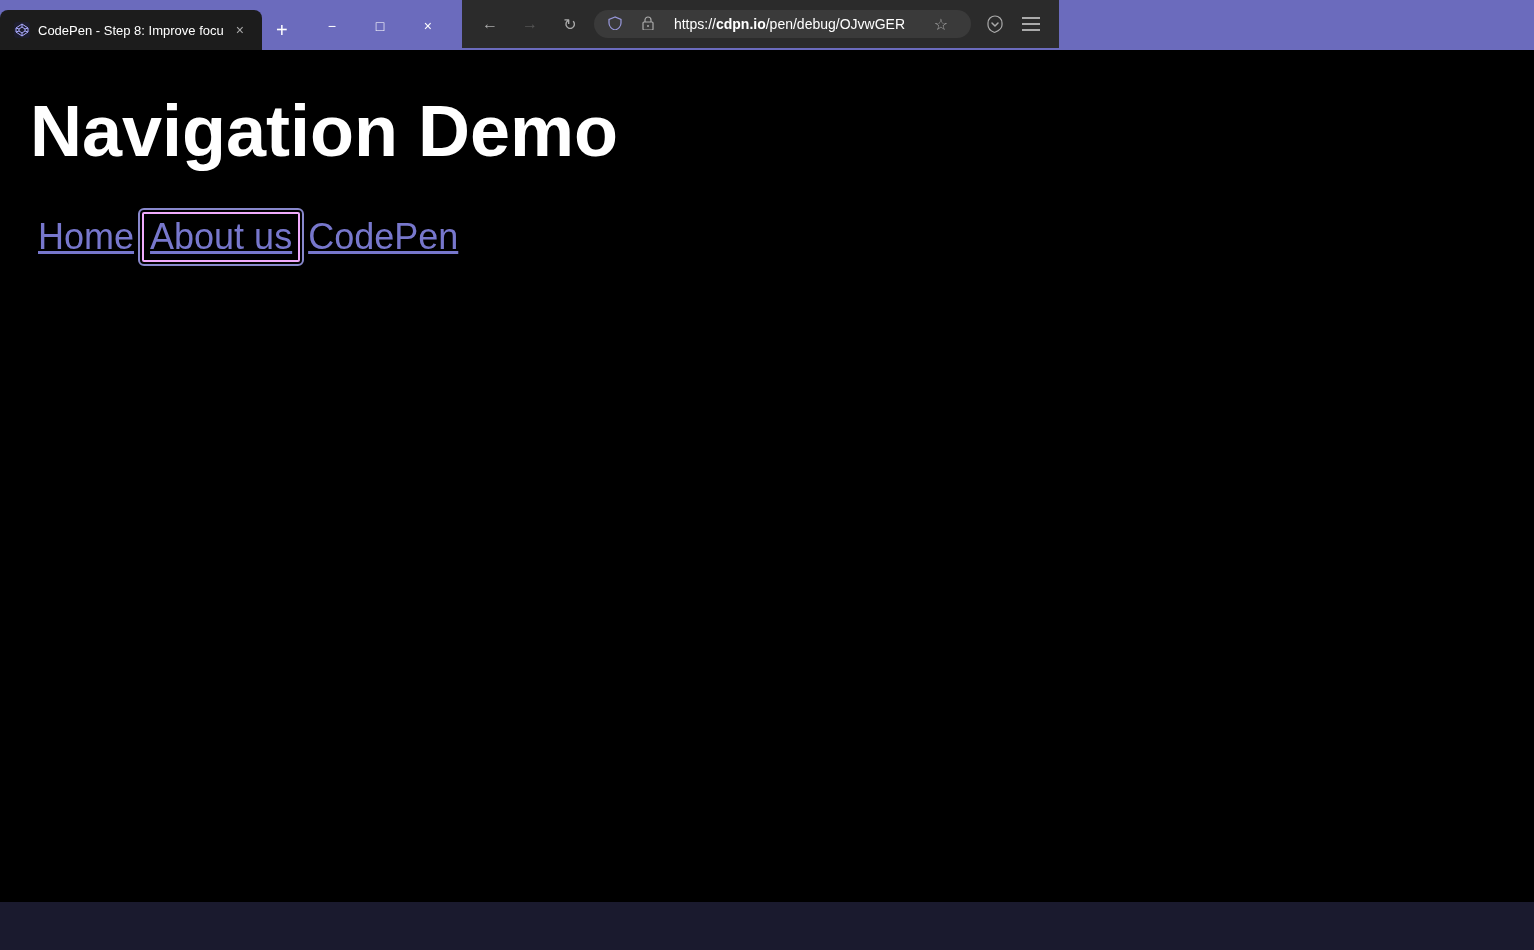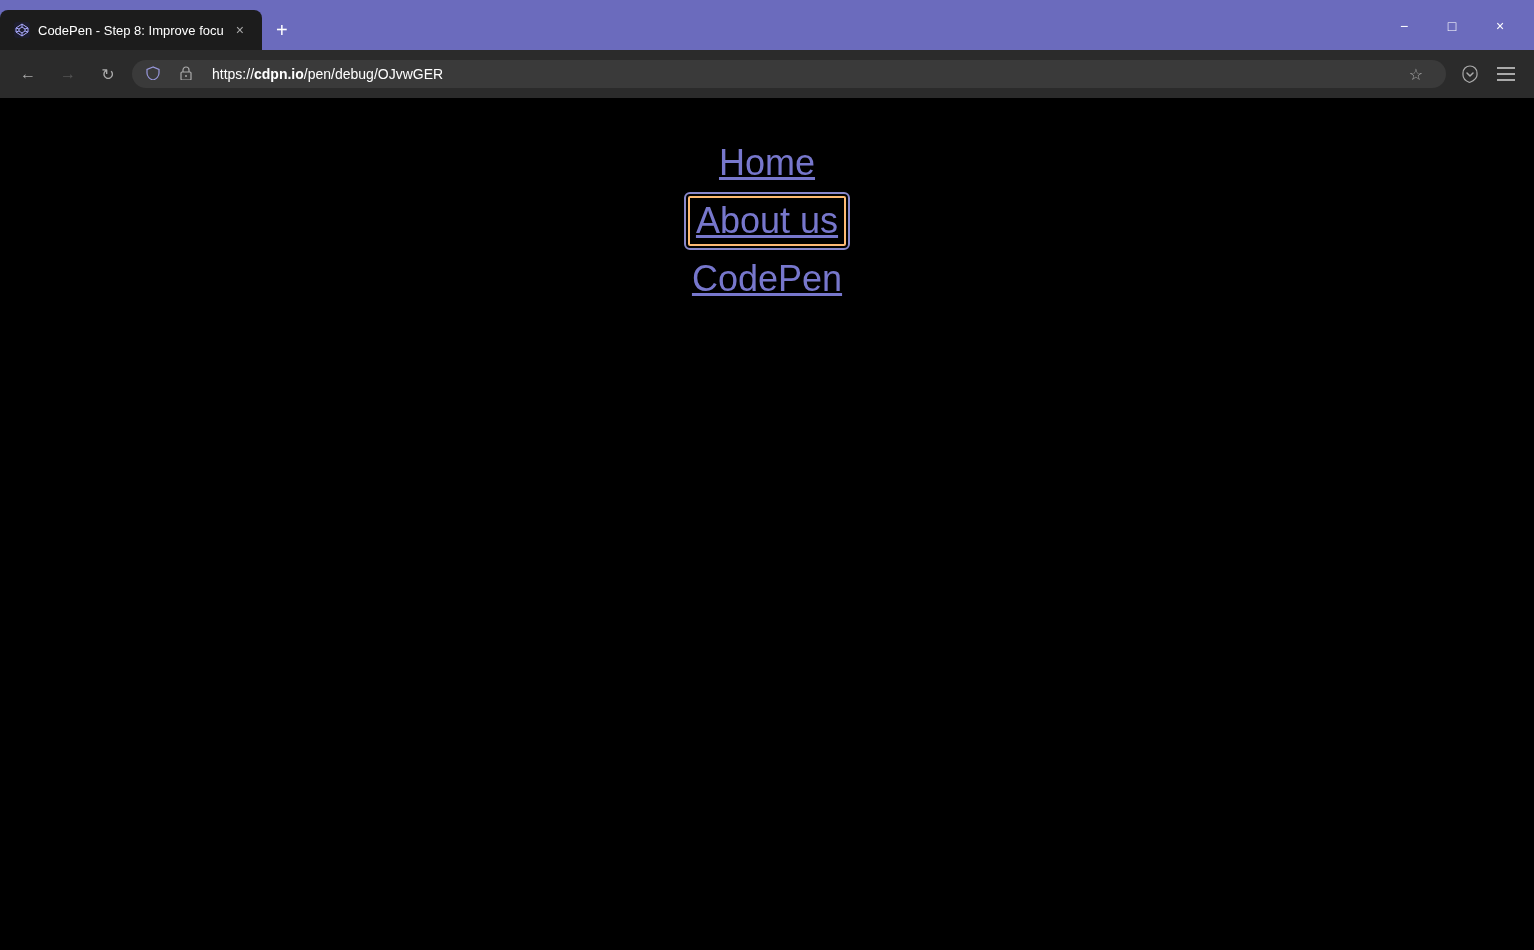--- a/index.html
+++ b/index.html
@@ -14,21 +14,21 @@
       width: 1534px;
       height: 950px;
       overflow: hidden;
     }
 
     
     .browser-chrome {
       width: 100%;
       background: #6b6bbd;
       display: flex;
-      flex-direction: column;
+      flex-direction: row;
     }
 
     
     .tab-bar {
       display: flex;
       align-items: flex-end;
       padding: 8px 0 0 0;
       background: #6b6bbd;
       height: 50px;
     }
@@ -201,39 +201,38 @@
       color: #ffffff;
       font-size: 72px;
       font-weight: 900;
       margin-bottom: 40px;
       font-family: Arial, sans-serif;
     }
 
     .nav-links {
       display: flex;
       align-items: center;
-      gap: 8px;
+      gap: 0;
       flex-wrap: wrap;
-      flex-direction: column;
     }
 
     .nav-link {
       color: #7777cc;
       font-size: 36px;
       text-decoration: underline;
       text-decoration-color: #7777cc;
       cursor: pointer;
       padding: 4px 8px;
       font-family: Arial, sans-serif;
     }
 
     .nav-link.focused {
       outline: 2px solid #8888cc;
       outline-offset: 2px;
-      border: 2px solid #fdba74;
+      border: 2px solid #f0abfc;
       border-radius: 2px;
       padding: 2px 6px;
       text-align: center;
     }
   </style>
 </head>
 <body>
 
 <div class="browser-chrome">
 
@@ -298,19 +297,20 @@
           <line x1="0" y1="1" x2="18" y2="1" stroke="#aaaaaa" stroke-width="2"></line>
           <line x1="0" y1="7" x2="18" y2="7" stroke="#aaaaaa" stroke-width="2"></line>
           <line x1="0" y1="13" x2="18" y2="13" stroke="#aaaaaa" stroke-width="2"></line>
         </svg>
       </div>
     </div>
   </div>
 </div>
 
 <div class="web-content">
+  <h1 class="page-title">Navigation Demo</h1>
 
   <nav class="nav-links">
     <a class="nav-link">Home</a>
     <a class="nav-link focused">About us</a>
     <a class="nav-link">CodePen</a>
   </nav>
 </div>
 
 </body></html>

